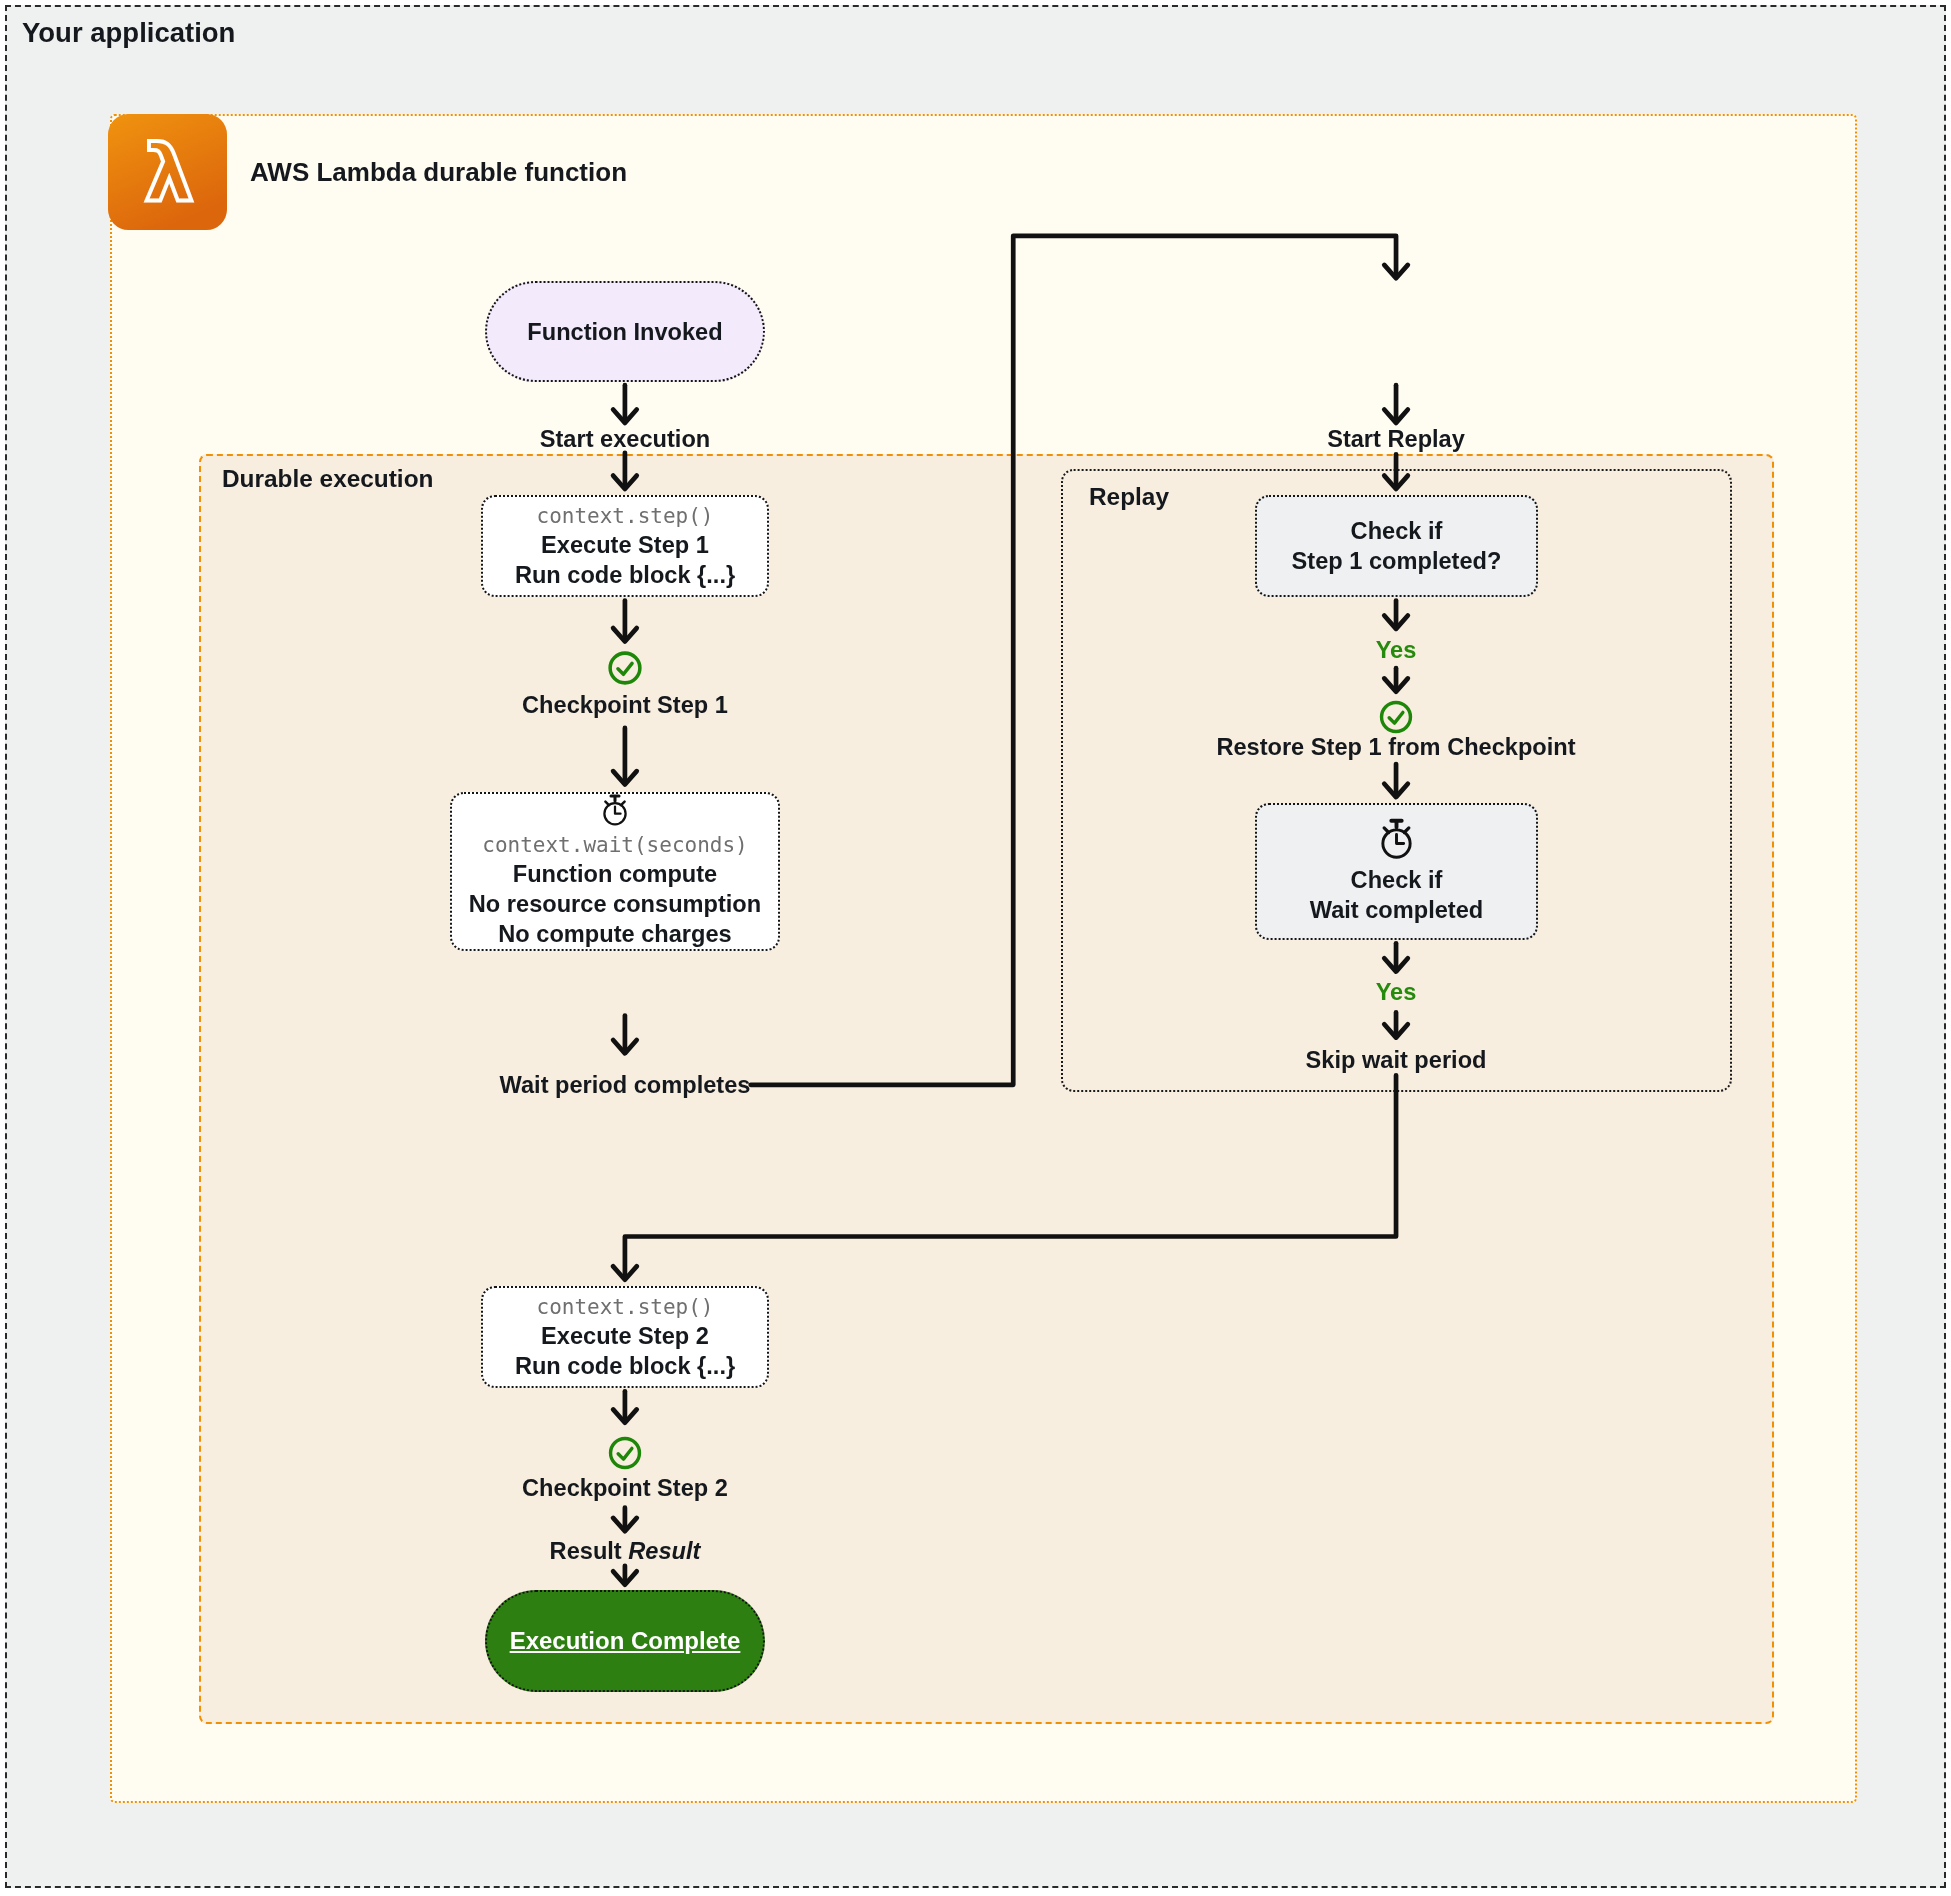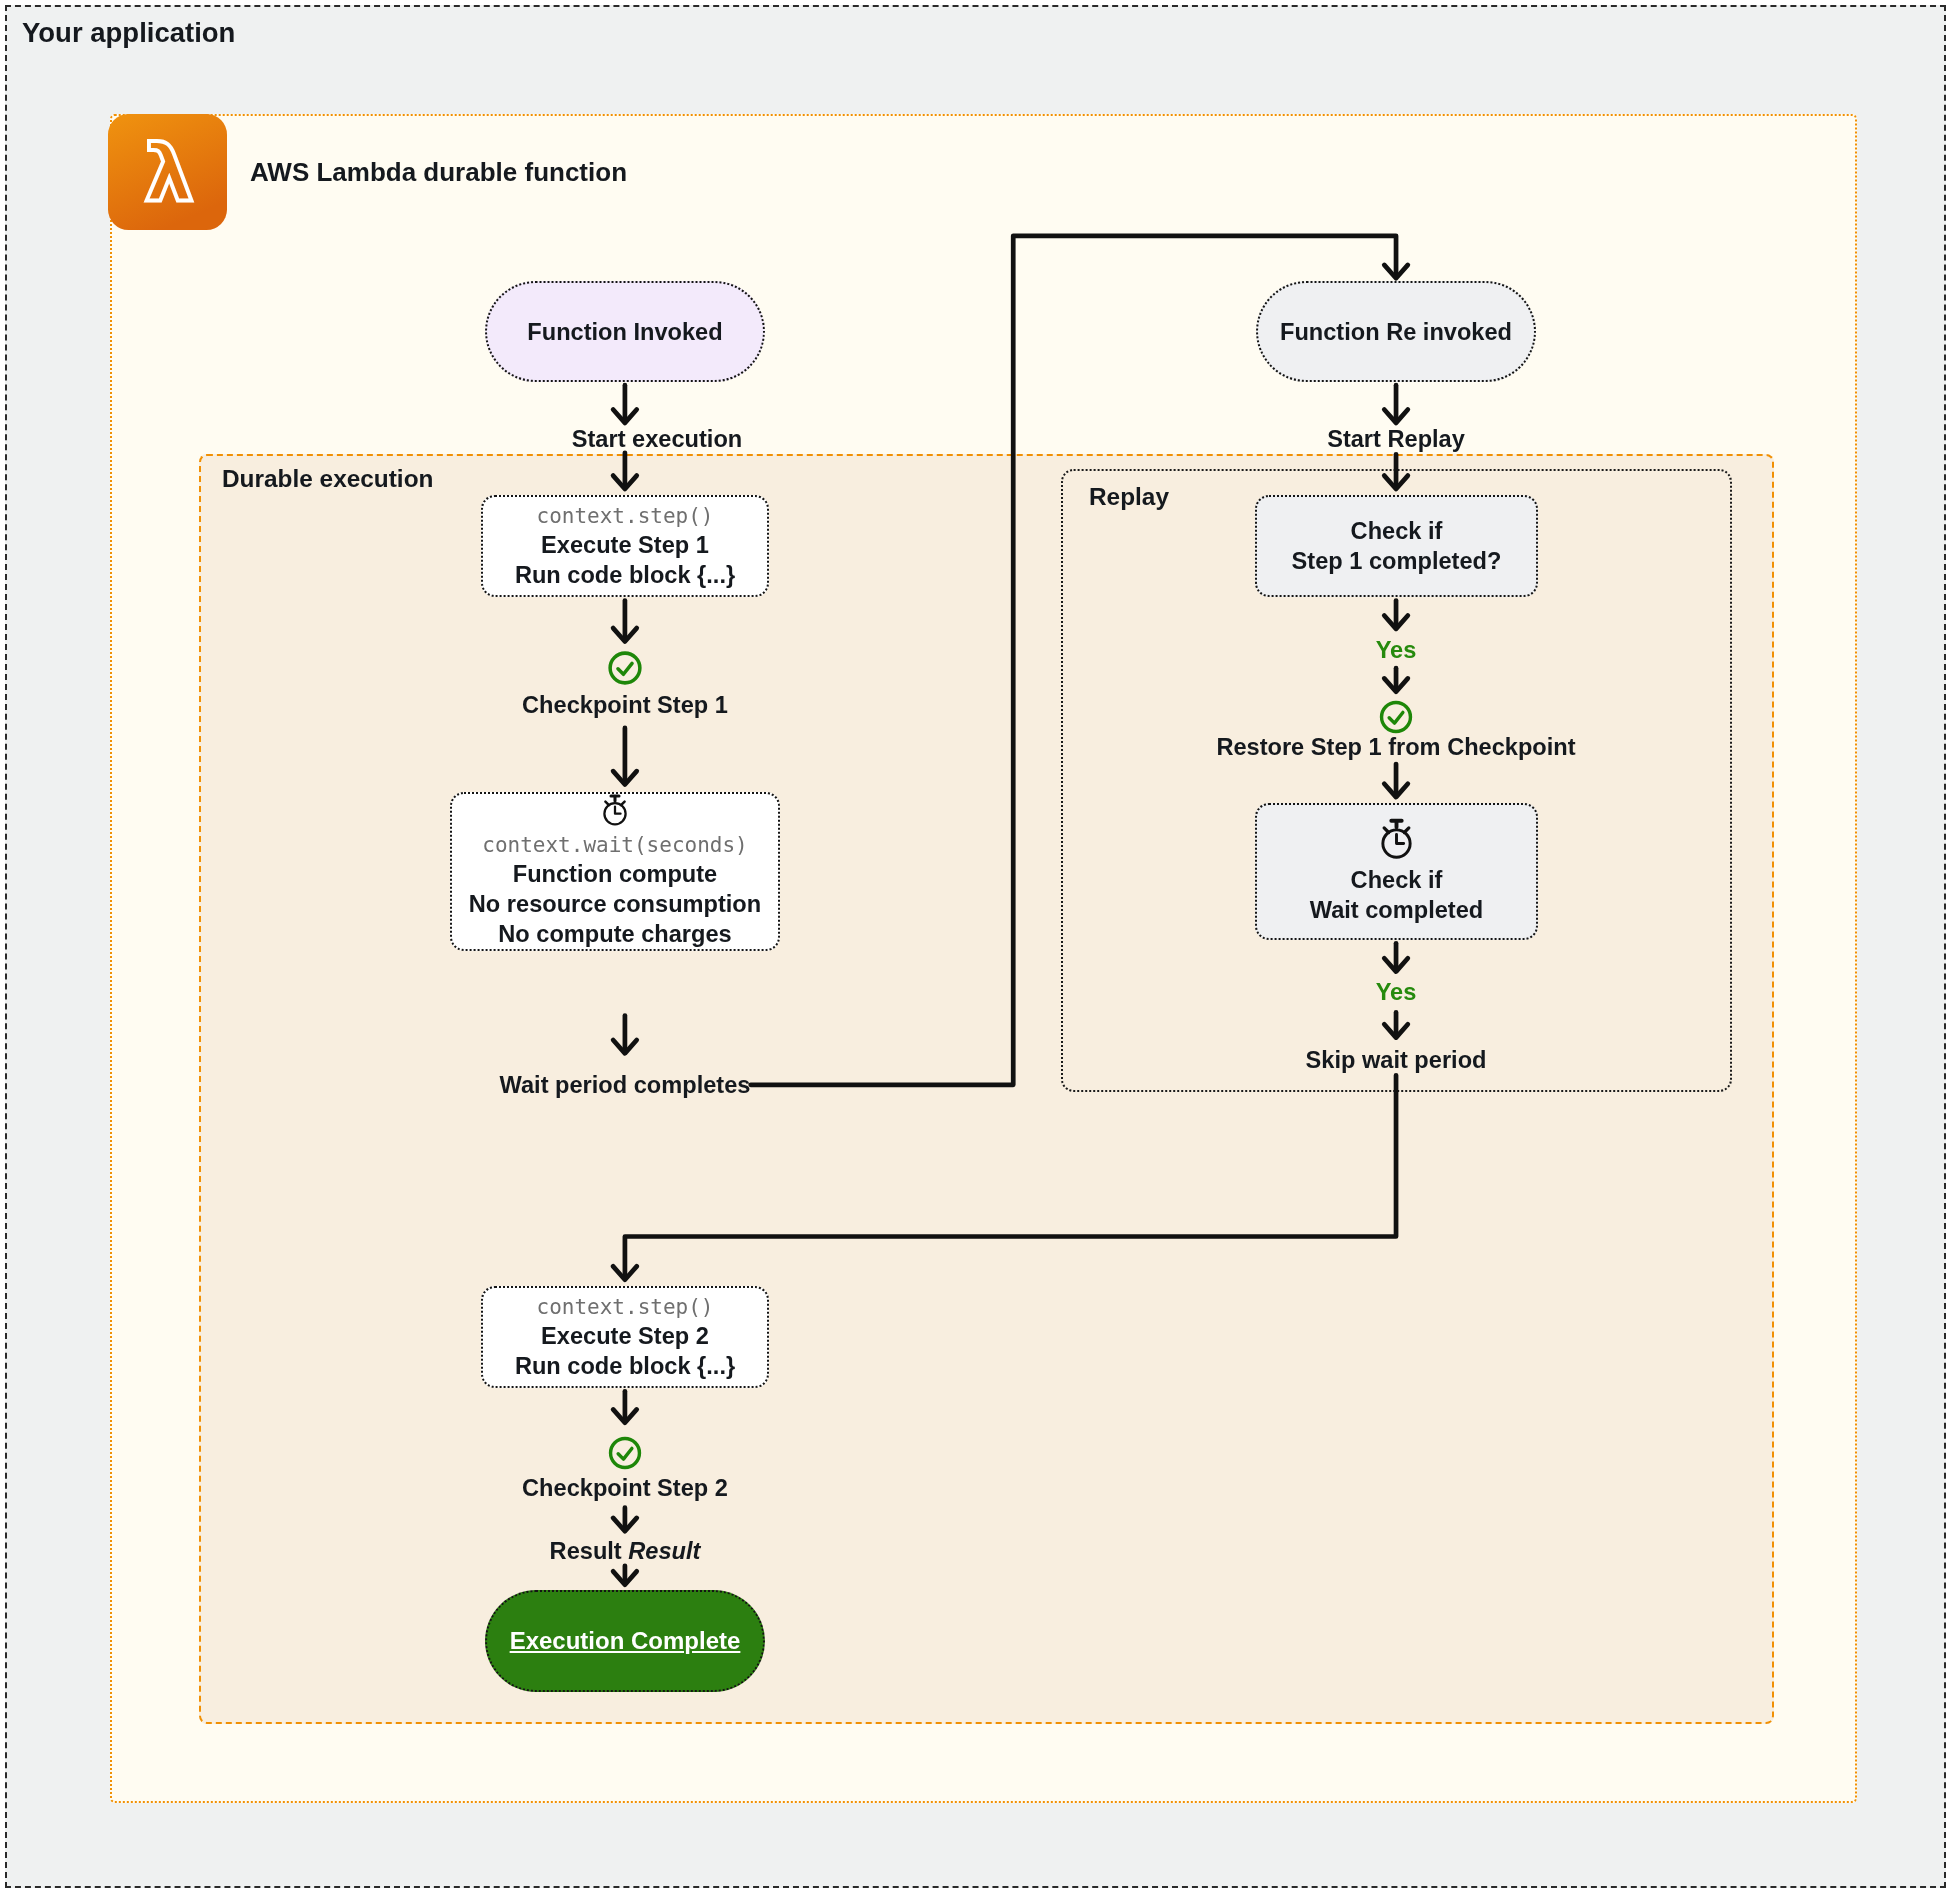--- a/index.html
+++ b/index.html
@@ -73,21 +73,21 @@
   <div class="main-title">AWS Lambda durable function</div>
 
   <div class="durable-panel"></div>
   <div class="durable-label">Durable execution</div>
   <div class="replay-panel"></div>
   <div class="replay-label">Replay</div>
 
   <div class="node pill bg-lavender" style="left:485px;top:281px;width:280px;height:101px;">
     <div class="bold-line">Function Invoked</div>
   </div>
-  <div class="flow-label" style="left:625px;top:439px;margin-left:32px;">Start execution</div>
+  <div class="flow-label" style="left:625px;top:439px;">Start execution</div>
 
   <div class="node box bg-white" style="left:481px;top:495px;width:288px;height:102px;">
     <div class="code-line">context.step()</div>
     <div class="bold-line">Execute Step 1</div>
     <div class="bold-line">Run code block {...}</div>
   </div>
 
   <svg class="icon-abs" style="left:625px;top:668px;" width="36" height="36" viewBox="0 0 46 46">
     <circle cx="23" cy="23" r="19" fill="none" stroke="#1E8709" stroke-width="4.5"></circle>
     <path d="M14,24 L21,31 L32,17" fill="none" stroke="#1E8709" stroke-width="4.5" stroke-linecap="round" stroke-linejoin="round"></path>
@@ -101,23 +101,20 @@
       <circle cx="30" cy="39" r="21" fill="none" stroke="#111" stroke-width="4.5"></circle>
       <path d="M30,39 V25 M30,39 H41" fill="none" stroke="#111" stroke-width="4.5" stroke-linecap="round"></path>
     </svg>
     <div class="code-line">context.wait(seconds)</div>
     <div class="bold-line">Function compute</div>
     <div class="bold-line">No resource consumption</div>
     <div class="bold-line">No compute charges</div>
   </div>
   <div class="flow-label" style="left:625px;top:1085px;">Wait period completes</div>
 
-  <div class="node pill bg-gray" style="left:1256px;top:281px;width:280px;height:101px;">
-    <div class="bold-line">Function Re invoked</div>
-  </div>
   <div class="flow-label" style="left:1396px;top:439px;">Start Replay</div>
 
   <div class="node box bg-gray" style="left:1255px;top:495px;width:283px;height:102px;">
     <div class="bold-line">Check if</div>
     <div class="bold-line">Step 1 completed?</div>
   </div>
   <div class="flow-label yes-label" style="left:1396px;top:650px;">Yes</div>
 
   <svg class="icon-abs" style="left:1396px;top:717px;" width="35" height="35" viewBox="0 0 46 46">
     <circle cx="23" cy="23" r="19" fill="none" stroke="#1E8709" stroke-width="4.5"></circle>

